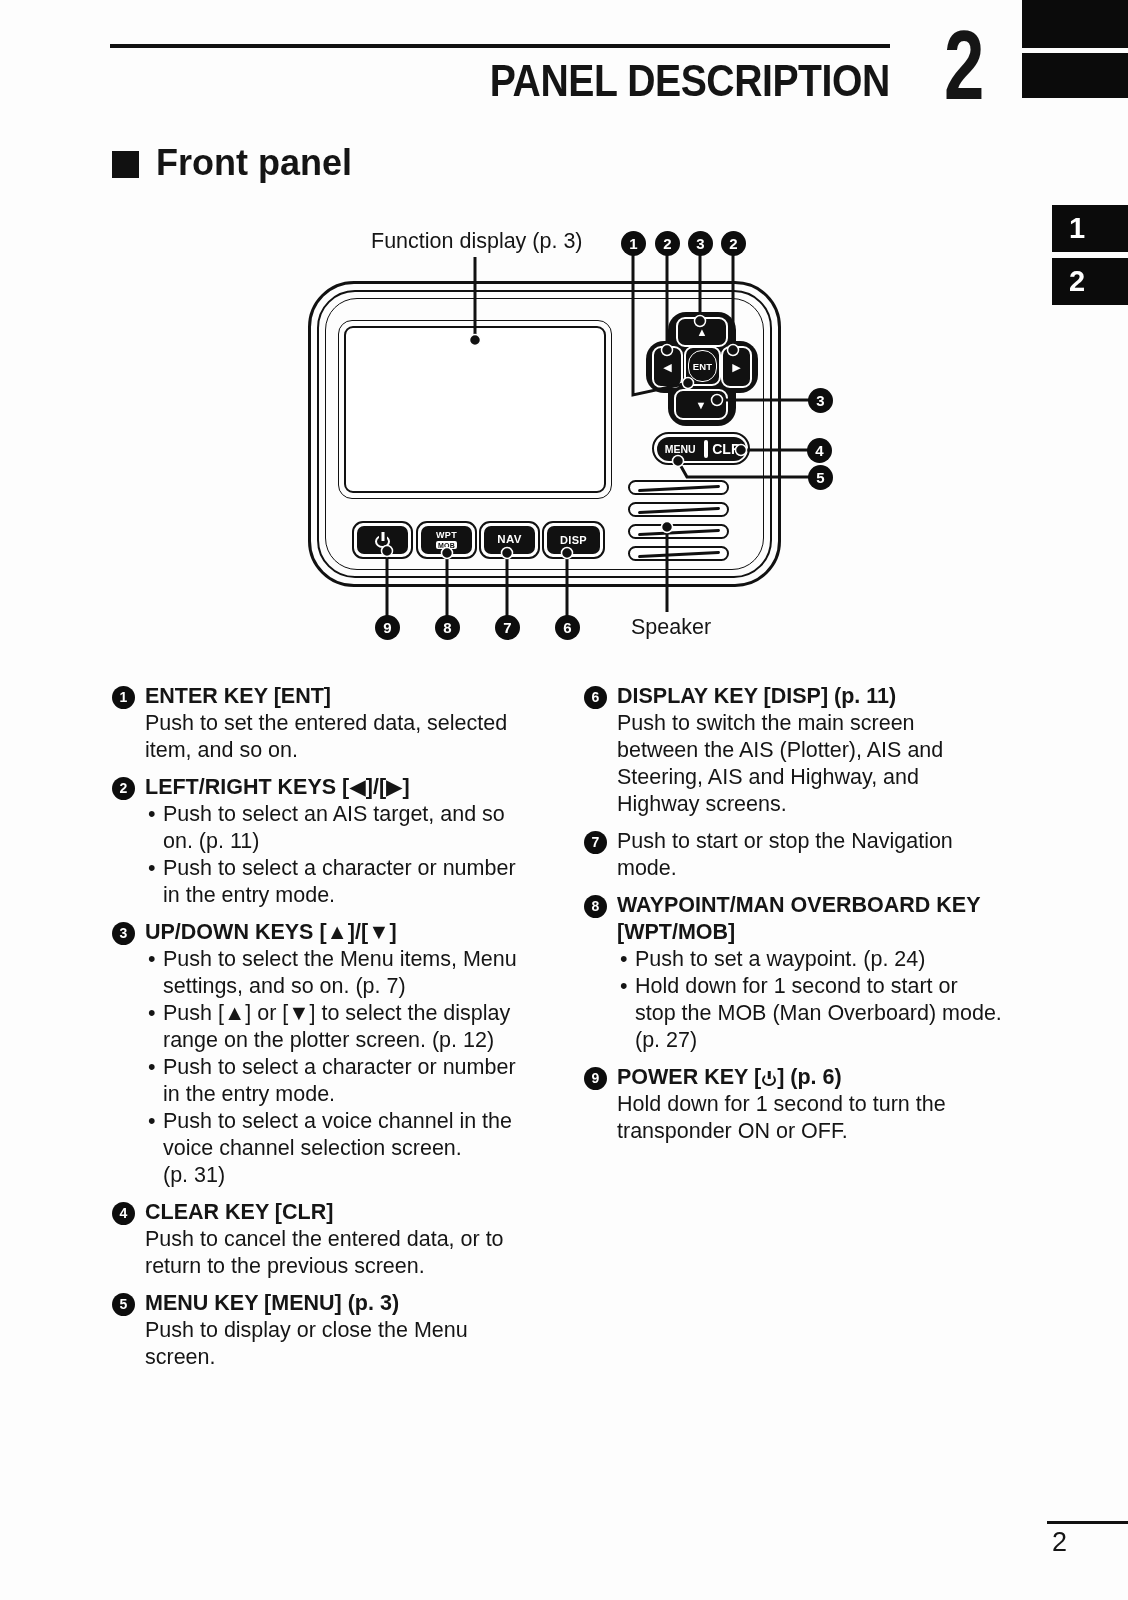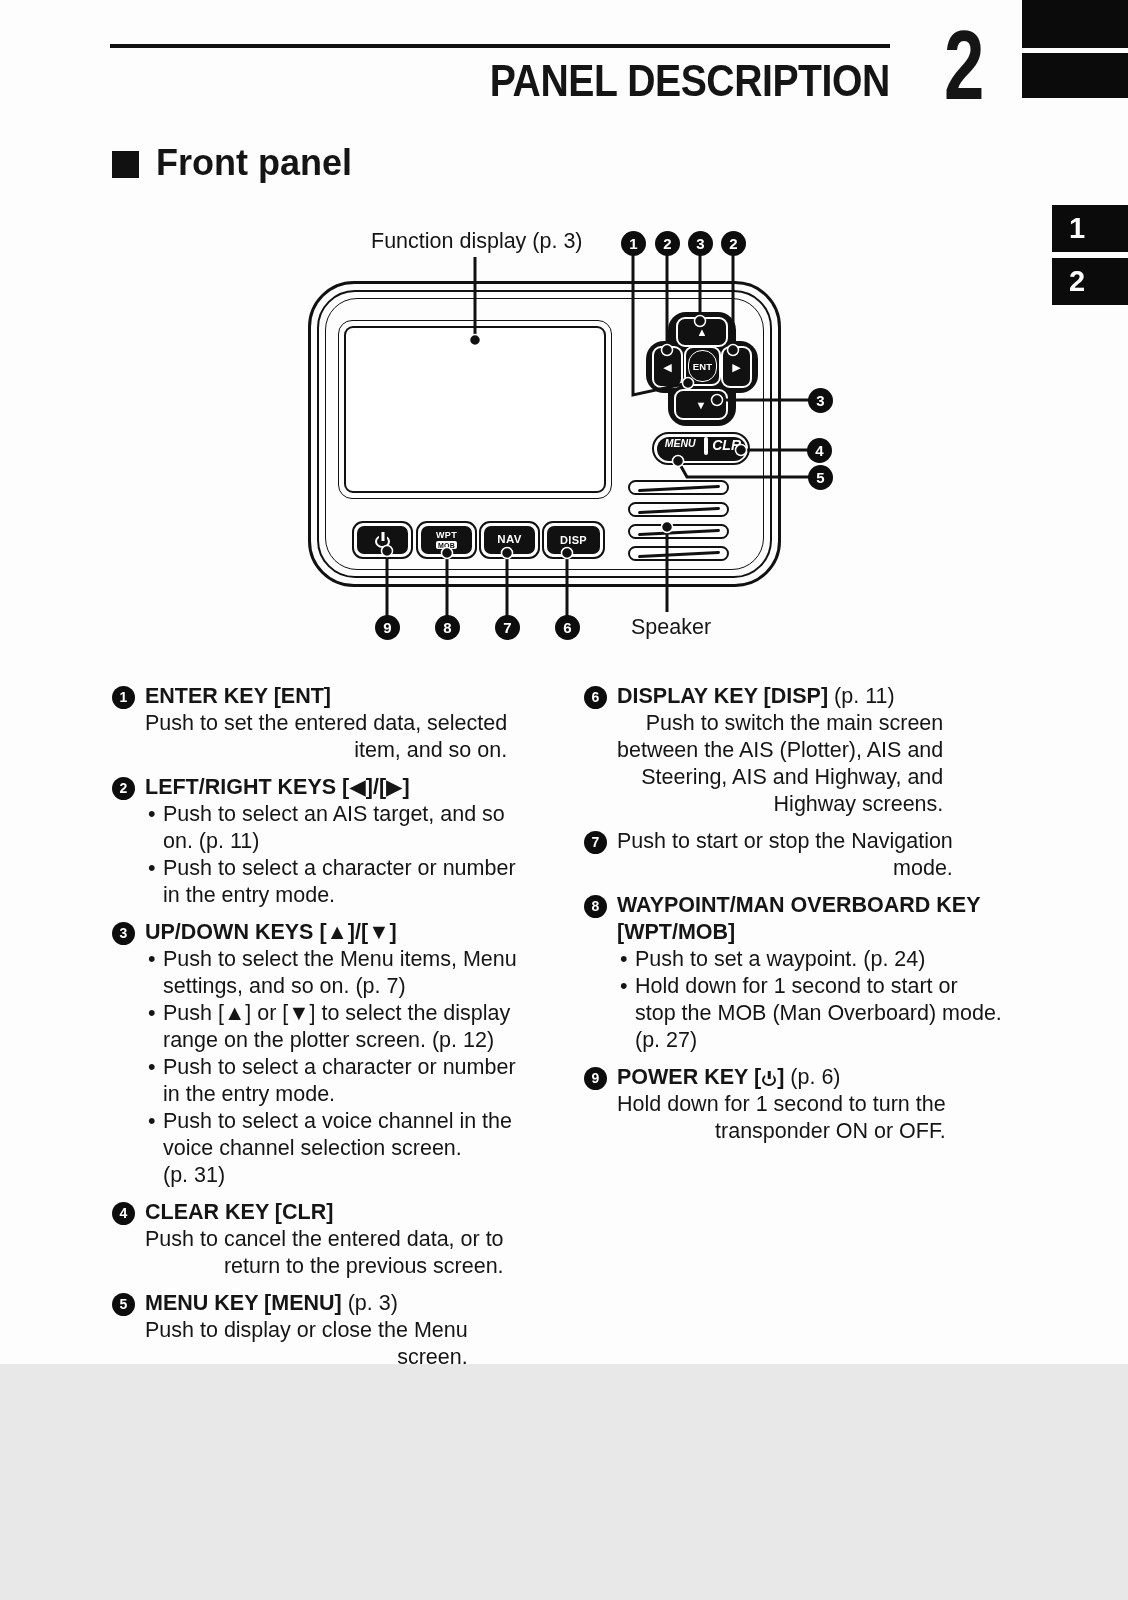--- a/index.html
+++ b/index.html
@@ -1,18 +1,18 @@
 <!DOCTYPE html>
 <html><head>
 <meta charset="utf-8">
 <style>
   * { box-sizing: border-box; margin: 0; padding: 0; }
   html,body { background:#e8e8e8; }
   body { font-family:"Liberation Sans","DejaVu Sans",sans-serif; color:#151515; }
-  .page { position:relative; width:1128px; height:1364px; background:#fdfdfd; margin:0 auto; overflow:hidden; }
+  .page { position:relative; width:1128px; height:1600px; background:#fdfdfd; margin:0 auto; overflow:hidden; }
   .abs { position:absolute; }
 
   
   .h-rule { position:absolute; left:110px; top:44px; width:780px; height:4px; background:#111; }
   .h-title { position:absolute; right:238px; top:55px; font-size:45px; font-weight:bold; letter-spacing:-0.5px;
              white-space:nowrap; transform:scaleX(0.87); transform-origin:100% 50%; }
   .h-chapter { position:absolute; left:944px; top:16px; font-size:98px; font-weight:bold; line-height:1;
                transform:scaleX(0.74); transform-origin:0 0; }
   .h-bar { position:absolute; left:1022px; width:106px; background:#0b0b0b; }
   .h-bar1 { top:0; height:48px; }
@@ -47,21 +47,21 @@
   .k-up    { left:676px; top:317px; width:52px; height:30px; border-radius:9px; font-size:11px; }
   .k-down  { left:674px; top:389px; width:54px; height:31px; border-radius:9px; font-size:11px; }
   .k-left  { left:652px; top:346px; width:31px; height:42px; border-radius:9px; font-size:11px; }
   .k-right { left:721px; top:346px; width:31px; height:42px; border-radius:9px; font-size:11px; }
   .k-ent   { left:684px; top:346px; width:37px; height:40px; border-radius:9px; }
   .k-ent-in { width:29px; height:32px; border:1.5px solid #fff; border-radius:14px; display:flex; align-items:center;
               justify-content:center; font-size:9.5px; font-weight:bold; letter-spacing:0.2px; }
 
   .mc-bez { left:652px; top:432px; width:98px; height:33px; border:2px solid #111; border-radius:17px;
             background:#fff; padding:2.5px; }
-  .mc { width:100%; height:100%; background:#111; border-radius:12px; display:flex; color:#fff;font-style:italic; }
+  .mc { width:100%; height:100%; background:#111; border-radius:12px; display:flex; align-items:center; color:#fff; }
   .mc-menu { flex:1.25; text-align:center; font-size:10.5px; font-weight:bold; }
   .mc-sep { width:4px; height:18px; background:#fff; border-radius:2px; }
   .mc-clr { flex:1; text-align:center; font-size:14px; font-weight:bold; }
 
   .slot { position:absolute; left:628px; width:101px; height:15px; border:2.5px solid #111; border-radius:8px; background:#fff; }
   .slot::after { content:""; position:absolute; left:8%; right:8%; top:42%; height:2.5px; background:#111;
                  transform:rotate(-3deg); border-radius:2px; }
   .slot1{top:480px} .slot2{top:502px} .slot3{top:524px} .slot4{top:546px}
 
   .kb { position:absolute; top:521px; width:61px; height:38px; border:2px solid #111; border-radius:11px;
@@ -96,22 +96,22 @@
 
   
   .col { position:absolute; width:455px; font-size:21.5px; line-height:27px; }
   .col-l { left:112px; top:683px; }
   .col-r { left:584px; top:683px; }
   .item { display:flex; margin-bottom:10px; }
   .co2 { flex:0 0 23px; width:23px; height:23px; border-radius:50%; background:#0d0d0d; color:#fff;
          font-size:14px; font-weight:bold; display:flex; align-items:center; justify-content:center;
          margin:3px 10px 0 0; }
   .ttl { font-weight:bold; white-space:pre-line; }
-  .ttl .ref { font-weight:normal; }
-  .txt { white-space:pre-line;text-align:right; }
+  .ttl .ref { font-weight:bold; }
+  .txt { white-space:pre-line; }
   ul.bul { list-style:none; }
   ul.bul li { position:relative; padding-left:18px; white-space:pre-line; }
   ul.bul li::before { content:"\2022"; position:absolute; left:3px; }
 </style>
 </head>
 <body>
 
 <div class="page">
 
   <div class="h-rule"></div>

